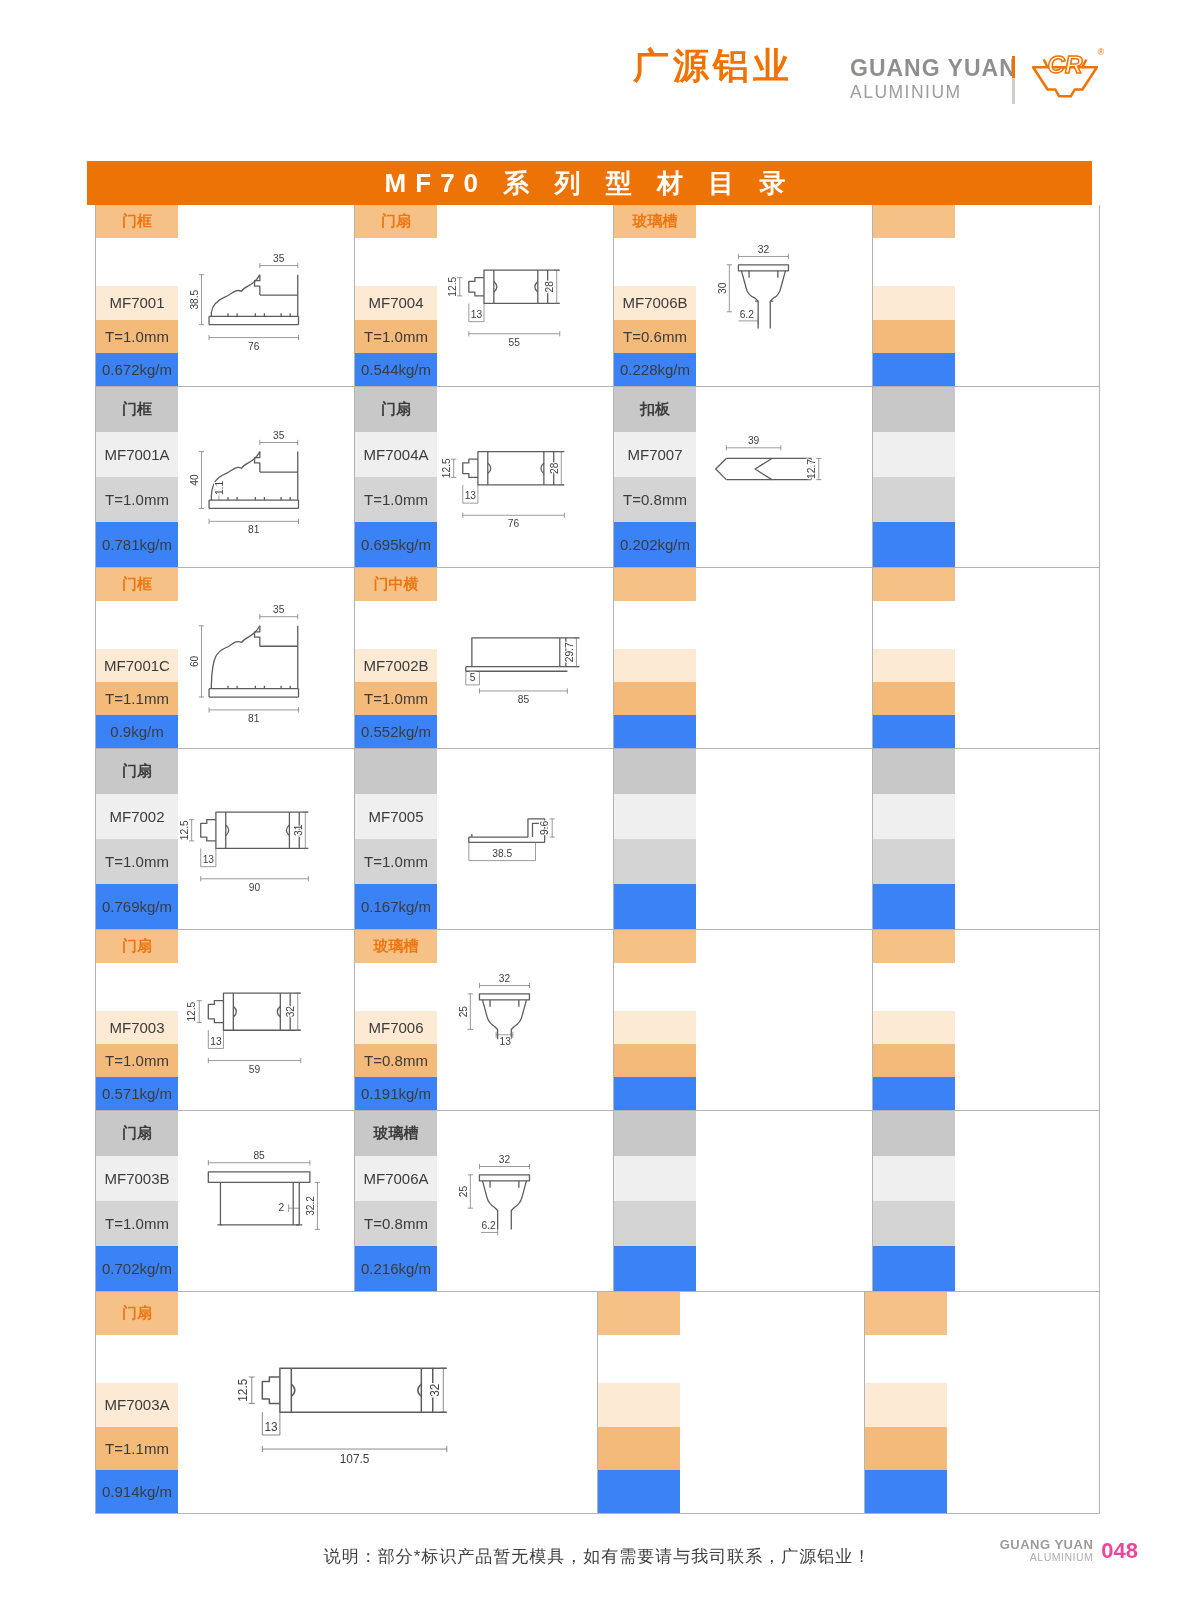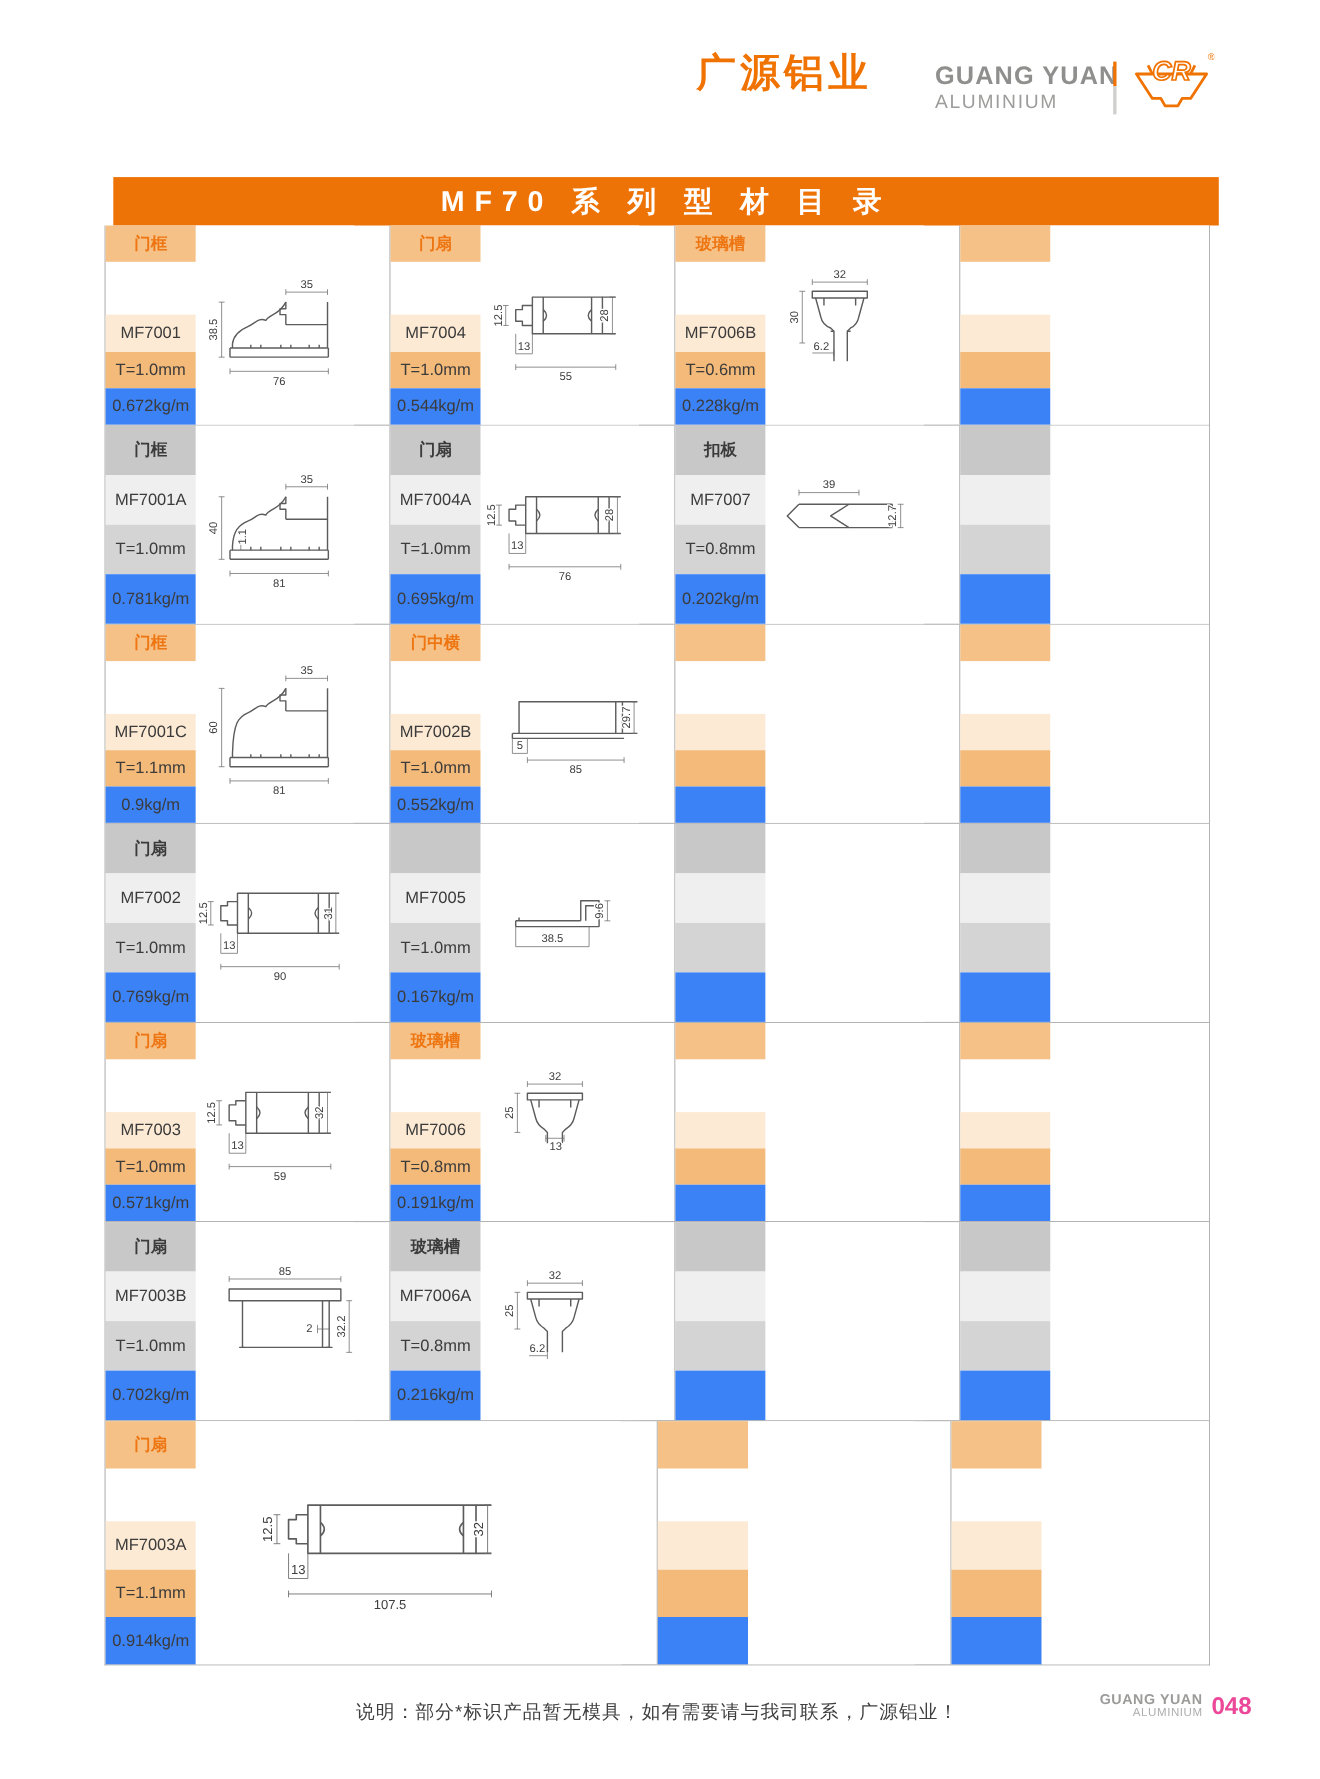--- a/index.html
+++ b/index.html
@@ -11,21 +11,21 @@
   .brand-cn { position:absolute; left:633px; top:42px; font-size:36px; font-weight:bold;
               color:#f07200; letter-spacing:4px; }
   .brand-en { position:absolute; left:850px; top:57px; line-height:1; }
   .brand-en .l1 { font-size:23px; font-weight:bold; color:#8f8f8e; letter-spacing:1px; }
   .brand-en .l2 { font-size:17.5px; color:#9d9d9c; letter-spacing:1.5px; margin-top:4px; }
   .brand-divider { position:absolute; left:1012px; top:56px; width:3px; height:48px;
                    background:linear-gradient(#f07200 0 46%, #cfcfce 46% 100%); }
   .brand-logo { position:absolute; left:1026px; top:46px;text-align:right; }
 
   
-  .titlebar { position:absolute; left:103px; top:161px; width:1005px; height:44px;
+  .titlebar { position:absolute; left:87px; top:161px; width:1005px; height:44px;
               background:#ee7306; color:#ffffff; font-size:26px; font-weight:bold;
               letter-spacing:9px; text-align:center; line-height:44px; }
 
   
   .table { position:absolute; left:95px; top:205px; width:1005px;
            border-left:1px solid #b3b3b3; border-right:1px solid #b3b3b3;
            border-bottom:1px solid #b3b3b3; }
   .row { display:flex; height:181px;gap:32px; }
   .row + .row { border-top:1px solid #b3b3b3; }
   .row.tall { height:222px; }

